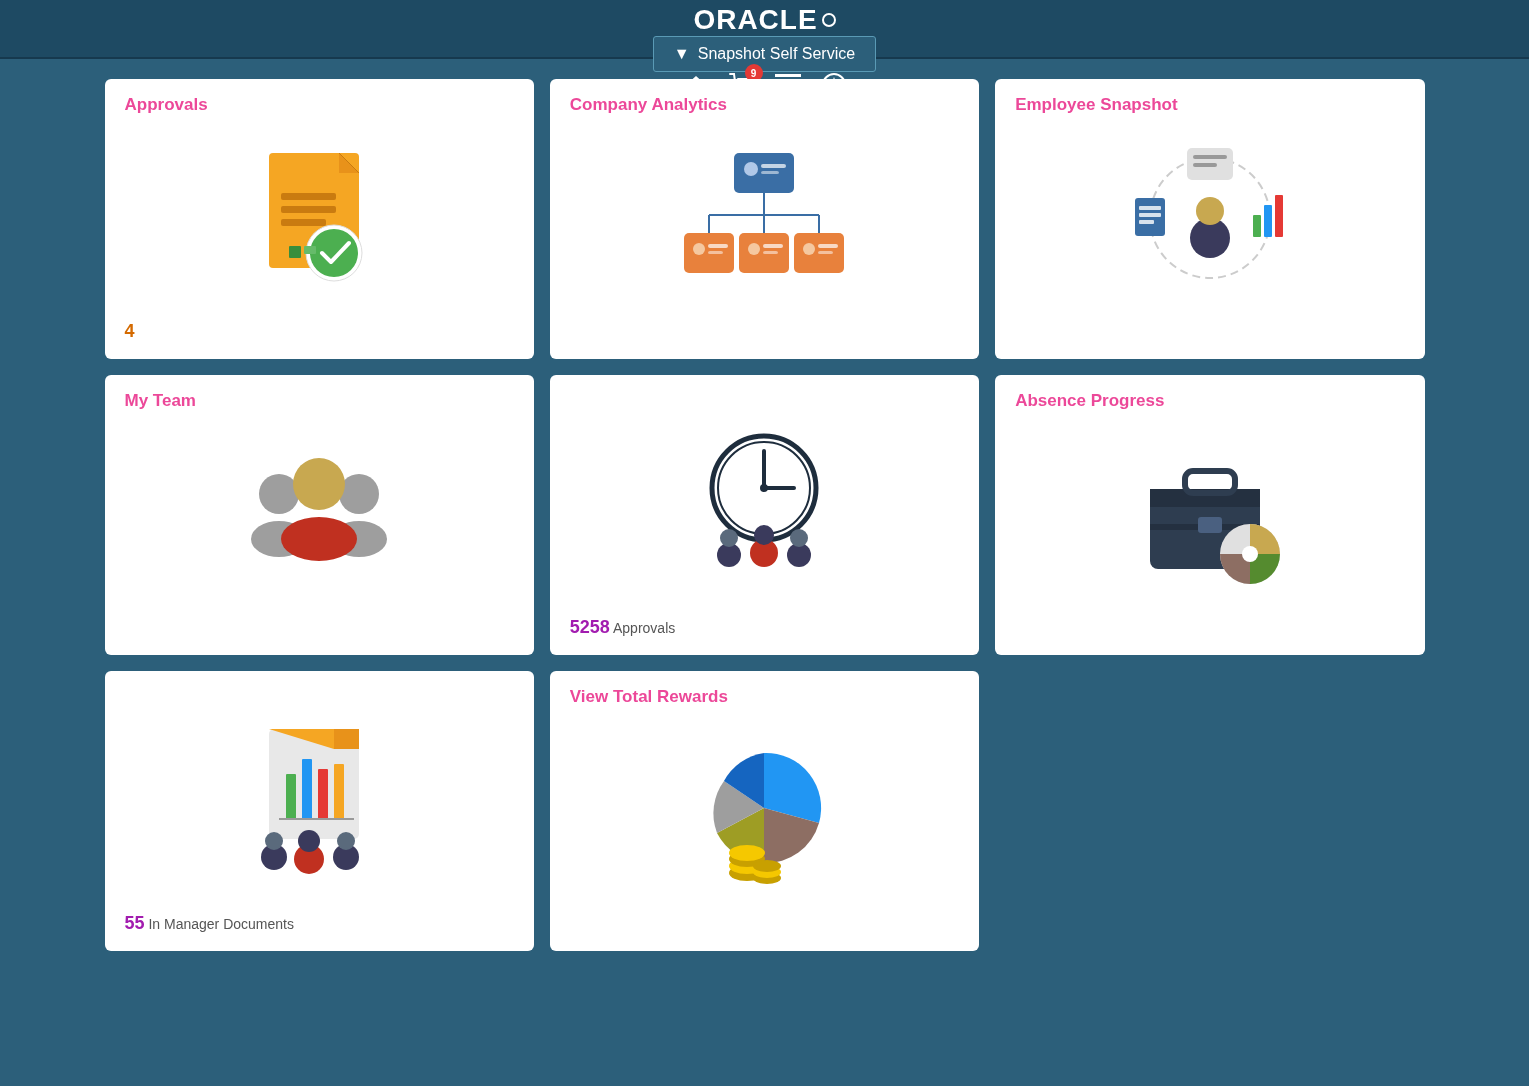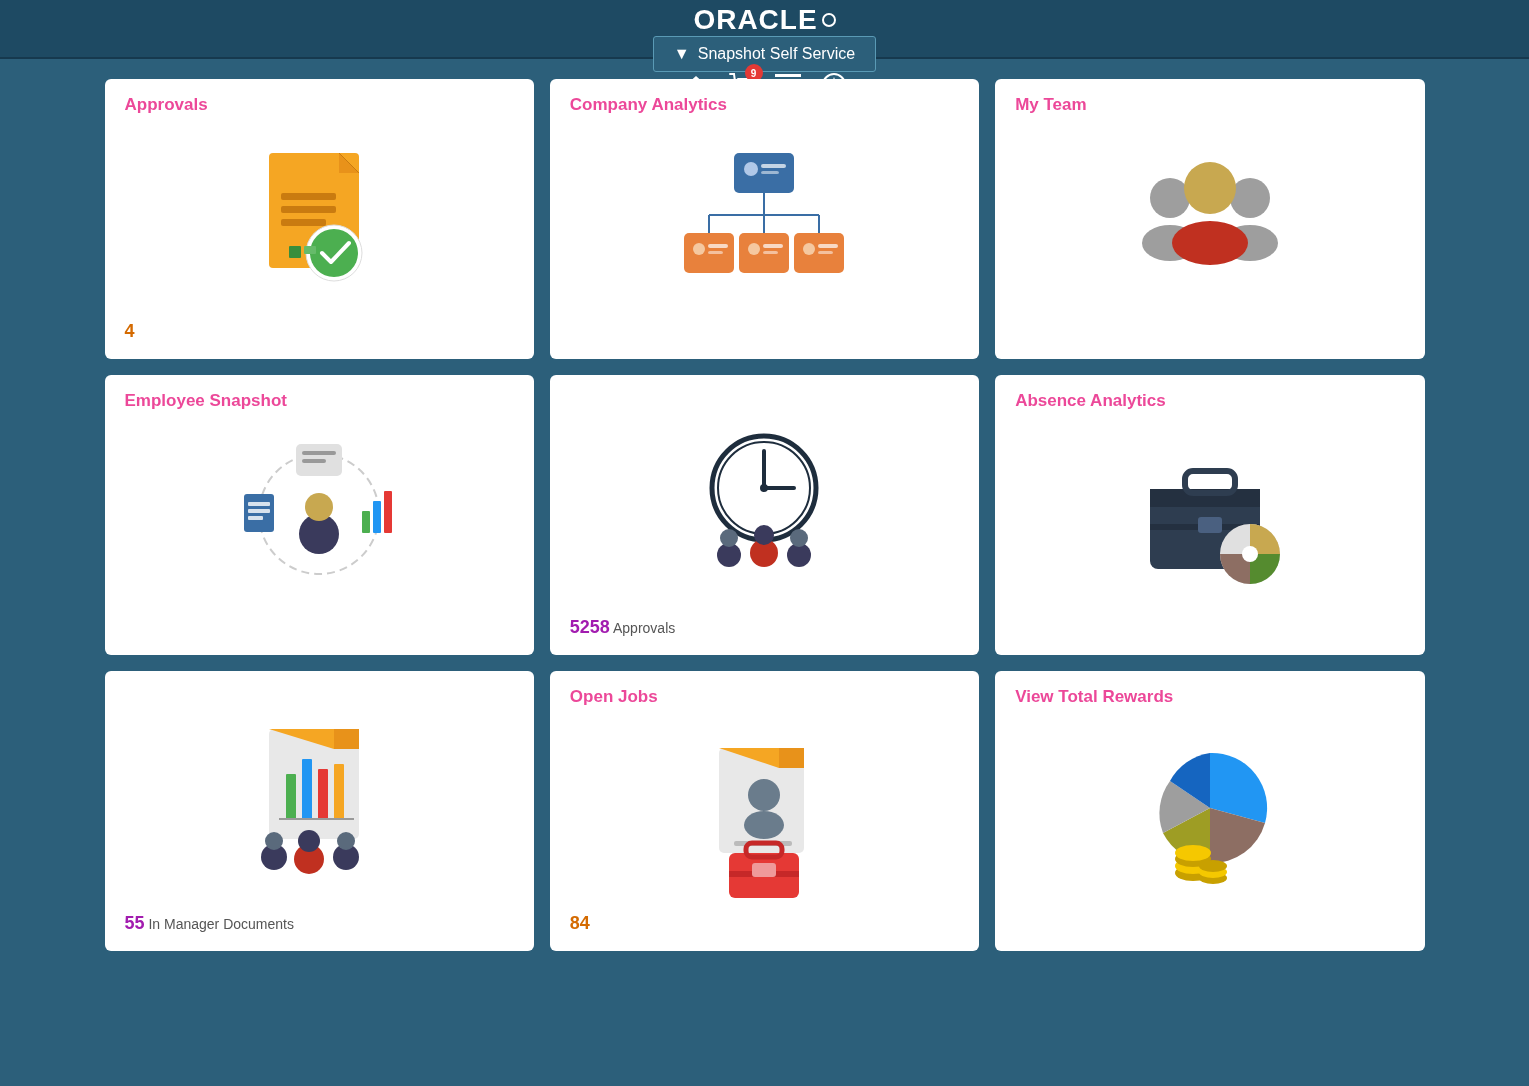--- a/index.html
+++ b/index.html
@@ -244,38 +244,20 @@
         <rect x="115" y="90" width="50" height="40" rx="5" fill="#e8813c"></rect>
         <circle cx="130" cy="106" r="6" fill="#f5c8a0"></circle>
         <rect x="139" y="101" width="20" height="4" rx="2" fill="white" opacity="0.7"></rect>
         <rect x="139" y="108" width="15" height="3" rx="2" fill="white" opacity="0.5"></rect>
       </svg>
     </div>
     <div class="tile-footer"></div>
   </div>
 
   <div class="tile">
-    <div class="tile-title">My Team</div>
-    <div class="tile-icon-area">
-      <svg width="160" height="150" viewBox="0 0 160 150">
-
-        <circle cx="40" cy="55" r="20" fill="#9e9e9e"></circle>
-        <ellipse cx="40" cy="100" rx="28" ry="18" fill="#9e9e9e"></ellipse>
-
-        <circle cx="120" cy="55" r="20" fill="#9e9e9e"></circle>
-        <ellipse cx="120" cy="100" rx="28" ry="18" fill="#9e9e9e"></ellipse>
-
-        <circle cx="80" cy="45" r="26" fill="#c8a850"></circle>
-        <ellipse cx="80" cy="100" rx="38" ry="22" fill="#c03020"></ellipse>
-      </svg>
-    </div>
-    <div class="tile-footer"></div>
-  </div>
-
-  <div class="tile">
     <div class="tile-title">Employee Snapshot</div>
     <div class="tile-icon-area">
       <svg width="170" height="150" viewBox="0 0 170 150">
 
         <circle cx="85" cy="75" r="60" fill="none" stroke="#ccc" stroke-width="2" stroke-dasharray="8 5"></circle>
 
         <circle cx="85" cy="95" r="20" fill="#3a3a5c"></circle>
         <circle cx="85" cy="68" r="14" fill="#c8a850"></circle>
 
         <rect x="10" y="55" width="30" height="38" rx="3" fill="#3a6ea5"></rect>
@@ -290,20 +272,38 @@
         <rect x="62" y="5" width="46" height="32" rx="5" fill="#e0e0e0"></rect>
         <rect x="68" y="12" width="34" height="4" rx="2" fill="#999"></rect>
         <rect x="68" y="20" width="24" height="4" rx="2" fill="#999"></rect>
         <polygon points="70,37 80,30 70,30" fill="#e0e0e0"></polygon>
       </svg>
     </div>
     <div class="tile-footer"></div>
   </div>
 
   <div class="tile">
+    <div class="tile-title">My Team</div>
+    <div class="tile-icon-area">
+      <svg width="160" height="150" viewBox="0 0 160 150">
+
+        <circle cx="40" cy="55" r="20" fill="#9e9e9e"></circle>
+        <ellipse cx="40" cy="100" rx="28" ry="18" fill="#9e9e9e"></ellipse>
+
+        <circle cx="120" cy="55" r="20" fill="#9e9e9e"></circle>
+        <ellipse cx="120" cy="100" rx="28" ry="18" fill="#9e9e9e"></ellipse>
+
+        <circle cx="80" cy="45" r="26" fill="#c8a850"></circle>
+        <ellipse cx="80" cy="100" rx="38" ry="22" fill="#c03020"></ellipse>
+      </svg>
+    </div>
+    <div class="tile-footer"></div>
+  </div>
+
+  <div class="tile">
     <div class="tile-icon-area">
       <svg width="160" height="155" viewBox="0 0 160 155">
 
         <circle cx="80" cy="65" r="52" fill="white" stroke="#1e2d3d" stroke-width="5"></circle>
         <circle cx="80" cy="65" r="46" fill="white" stroke="#1e2d3d" stroke-width="2"></circle>
 
         <line x1="80" y1="65" x2="80" y2="28" stroke="#1e2d3d" stroke-width="4" stroke-linecap="round"></line>
         <line x1="80" y1="65" x2="110" y2="65" stroke="#1e2d3d" stroke-width="4" stroke-linecap="round"></line>
 
         <circle cx="80" cy="65" r="4" fill="#1e2d3d"></circle>
@@ -318,21 +318,21 @@
         <circle cx="115" cy="115" r="9" fill="#5a6a7c"></circle>
       </svg>
     </div>
     <div class="tile-footer">
       <span class="count-inline">5258</span>
       <span>Approvals</span>
     </div>
   </div>
 
   <div class="tile">
-    <div class="tile-title">Absence Analytics</div>
+    <div class="tile-title">Absence Progress</div>
     <div class="tile-icon-area">
       <svg width="160" height="150" viewBox="0 0 160 150">
 
         <rect x="20" y="50" width="110" height="80" rx="8" fill="#2e3d50"></rect>
 
         <rect x="20" y="50" width="110" height="18" rx="0" fill="#243040"></rect>
 
         <rect x="55" y="32" width="50" height="22" rx="8" fill="none" stroke="#2e3d50" stroke-width="6"></rect>
 
         <rect x="20" y="85" width="110" height="6" fill="#243040"></rect>
@@ -378,48 +378,20 @@
         <circle cx="112" cy="138" r="13" fill="#3a3a5c"></circle>
         <circle cx="112" cy="122" r="9" fill="#5a6a7c"></circle>
       </svg>
     </div>
     <div class="tile-footer">
       <span class="count-inline">55</span>
       <span>In Manager Documents</span>
     </div>
   </div>
 
-  <div class="tile">
-    <div class="tile-title">Open Jobs</div>
-    <div class="tile-icon-area">
-      <svg width="160" height="155" viewBox="0 0 160 155">
-
-        <rect x="35" y="15" width="85" height="105" rx="5" fill="#e8e8e8"></rect>
-
-        <polygon points="35,15 95,15 95,35 35,15" fill="#F5A623"></polygon>
-        <polygon points="95,15 120,15 120,35 95,35" fill="#e8921a"></polygon>
-
-        <circle cx="80" cy="62" r="16" fill="#6a7c8c"></circle>
-        <ellipse cx="80" cy="92" rx="20" ry="14" fill="#6a7c8c"></ellipse>
-
-        <rect x="50" y="108" width="58" height="5" rx="2" fill="#bbb"></rect>
-
-        <rect x="45" y="120" width="70" height="45" rx="6" fill="#e53935"></rect>
-
-        <rect x="62" y="110" width="36" height="14" rx="6" fill="none" stroke="#c62828" stroke-width="5"></rect>
-
-        <rect x="45" y="138" width="70" height="6" fill="#c62828"></rect>
-
-        <rect x="68" y="130" width="24" height="14" rx="3" fill="#ef9a9a"></rect>
-      </svg>
-    </div>
-    <div class="tile-footer">
-      <span class="count">84</span>
-    </div>
-  </div>
 
   <div class="tile">
     <div class="tile-title">View Total Rewards</div>
     <div class="tile-icon-area">
       <svg width="170" height="155" viewBox="0 0 170 155">
 
         <path d="M85,75 L85,20 A55,55 0 0,1 140,90 Z" fill="#2196f3"></path>
 
         <path d="M85,75 L140,90 A55,55 0 0,1 85,130 Z" fill="#8d6e63"></path>
 

